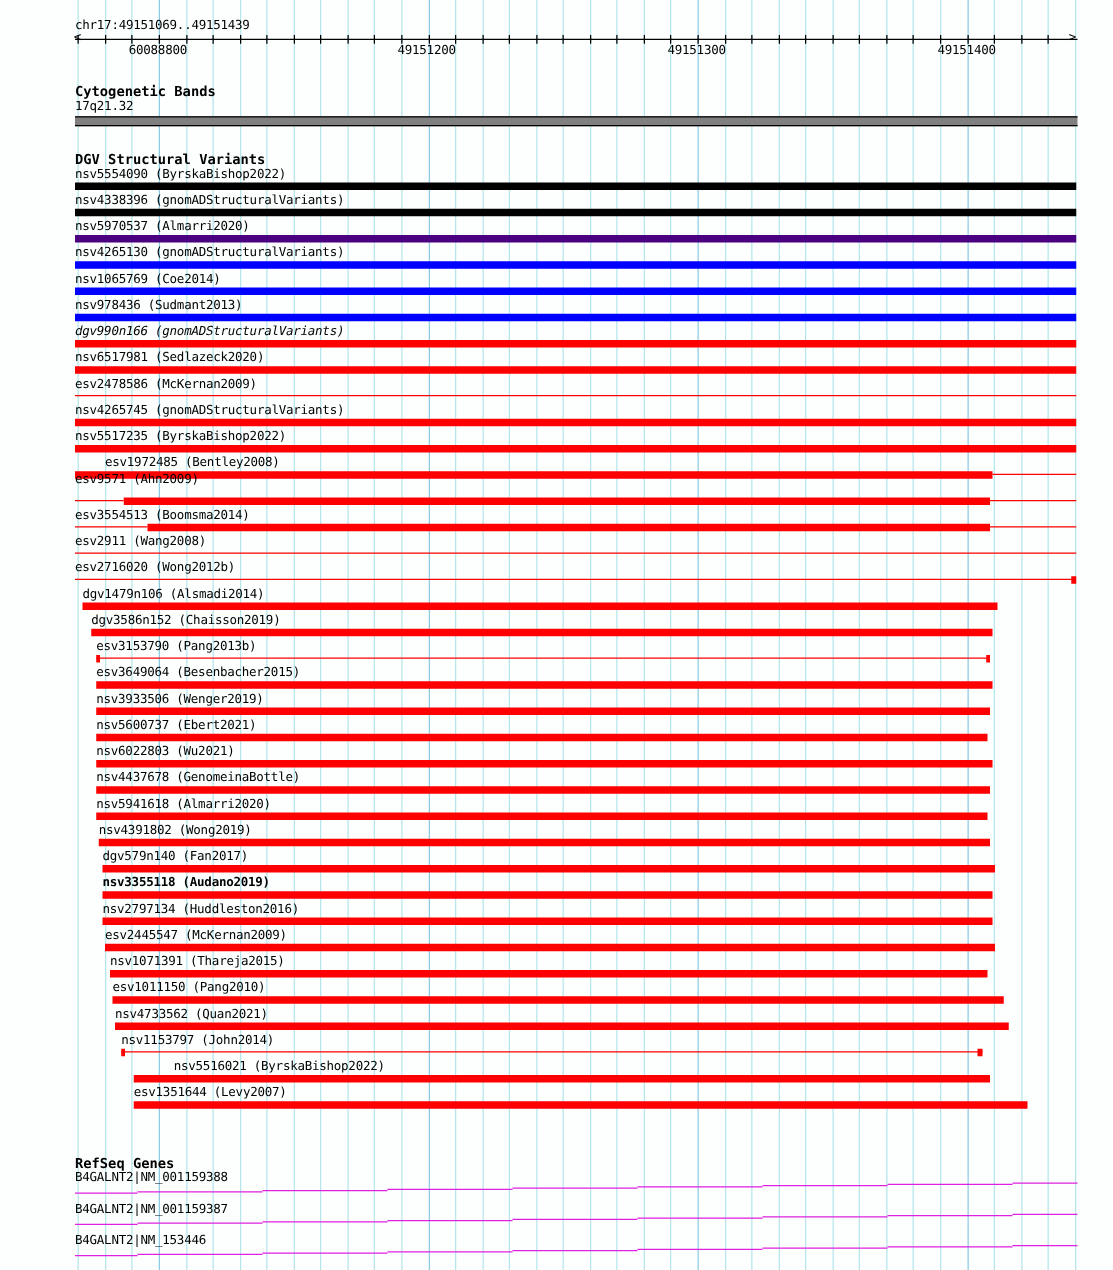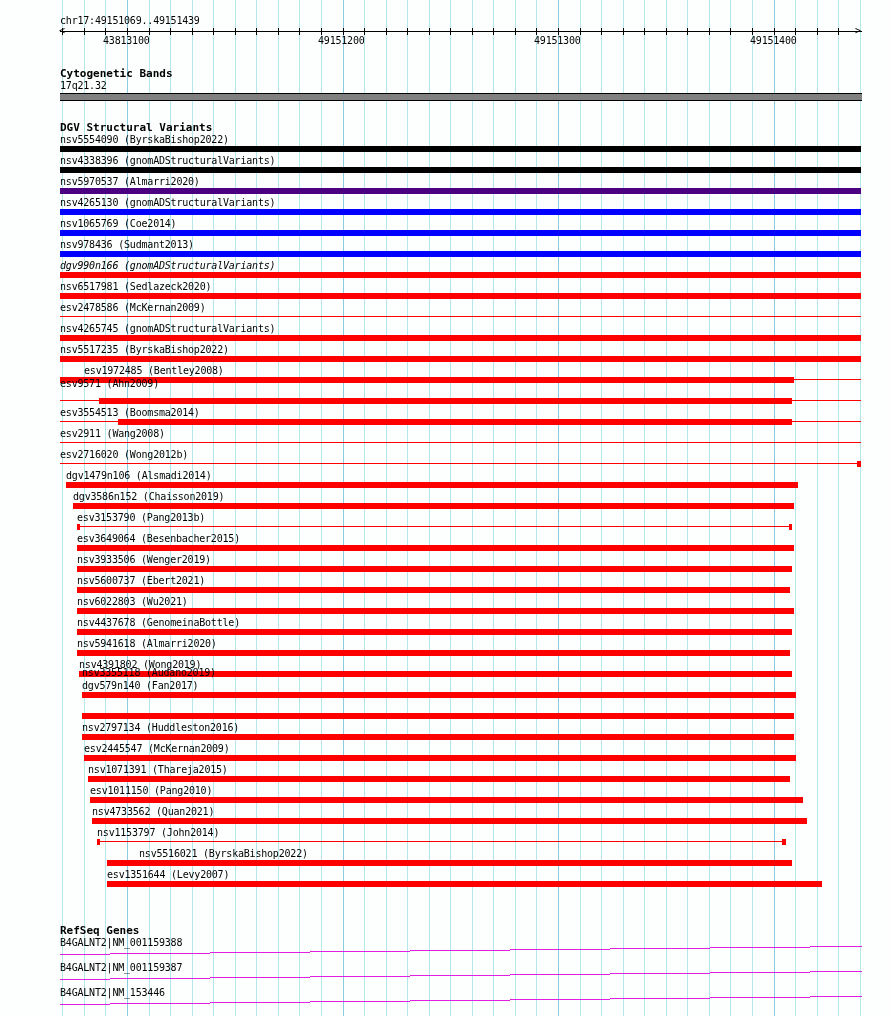--- a/index.html
+++ b/index.html
@@ -98,21 +98,21 @@
       <div class="tick" style="left: 666px;"></div>
       <div class="tick" style="left: 687px;"></div>
       <div class="tick" style="left: 709px;"></div>
       <div class="tick" style="left: 730px;"></div>
       <div class="tick" style="left: 752px;"></div>
       <div class="tick" style="left: 774px;"></div>
       <div class="tick" style="left: 795px;"></div>
       <div class="tick" style="left: 817px;"></div>
       <div class="tick" style="left: 838px;"></div>
     </div>
-  <div class="txt" style="left:103px;top:35px;">43813100</div>
+  <div class="txt" style="left:103px;top:35px;">60088800</div>
   <div class="txt" style="left:318px;top:35px;">49151200</div>
   <div class="txt" style="left:534px;top:35px;">49151300</div>
   <div class="txt" style="left:750px;top:35px;">49151400</div>
 </div>
 
 <div>
   <div class="hdr" style="left:60px;top:68px;">Cytogenetic Bands</div>
   <div class="txt" style="left:60px;top:80px;">17q21.32</div>
   <div class="band"></div>
 </div>
@@ -230,21 +230,21 @@
       </div>
       <div>
         <div class="txt" style="left: 79px; top: 659px;">nsv4391802 (Wong2019)</div>
         <div class="bar thick" style="background: rgb(255, 0, 0); left: 79px; width: 713px; top: 671px;"></div>
       </div>
       <div>
         <div class="txt" style="left: 82px; top: 680px;">dgv579n140 (Fan2017)</div>
         <div class="bar thick" style="background: rgb(255, 0, 0); left: 82px; width: 714px; top: 692px;"></div>
       </div>
       <div>
-        <div class="txt" style="left: 82px; top: 667px;">nsv3355118 (Audano2019)</div>
+        <div class="txt" style="left: 82px; top: 701px; font-weight: bold;">nsv3355118 (Audano2019)</div>
         <div class="bar thick" style="background: rgb(255, 0, 0); left: 82px; width: 712px; top: 713px;"></div>
       </div>
       <div>
         <div class="txt" style="left: 82px; top: 722px;">nsv2797134 (Huddleston2016)</div>
         <div class="bar thick" style="background: rgb(255, 0, 0); left: 82px; width: 712px; top: 734px;"></div>
       </div>
       <div>
         <div class="txt" style="left: 84px; top: 743px;">esv2445547 (McKernan2009)</div>
         <div class="bar thick" style="background: rgb(255, 0, 0); left: 84px; width: 712px; top: 755px;"></div>
       </div>

